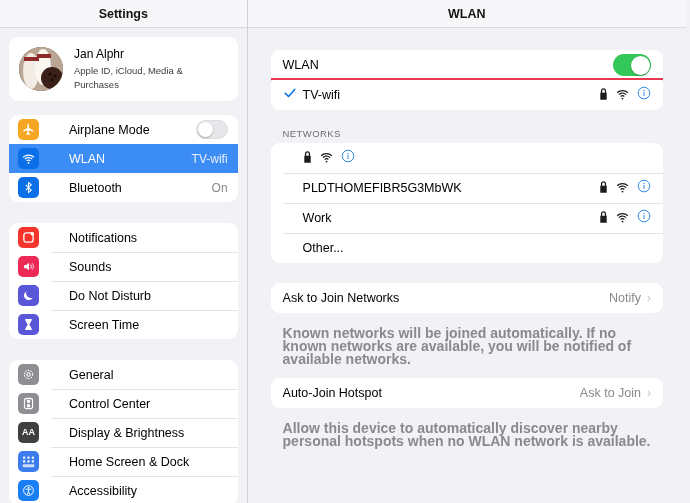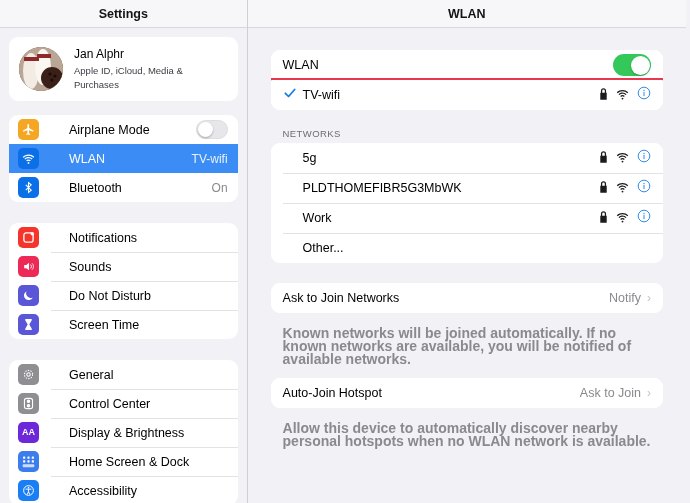--- a/index.html
+++ b/index.html
@@ -262,21 +262,21 @@
           <div class="ico" style="background:#8e8e93">
             <svg width="13" height="13" viewBox="0 0 24 24" fill="none" stroke="#fff" stroke-width="2">
                 <rect x="4.5" y="2.5" width="15" height="19" rx="4"></rect>
                 <circle cx="12" cy="8" r="2.3" fill="#fff"></circle>
                 <circle cx="12" cy="16" r="2.3" fill="#fff"></circle>
               </svg>
           </div>
           <span class="row-label">Control Center</span>
         </div>
         <div class="row">
-          <div class="ico" style="background:#6d28d9;font-size:9px;font-weight:bold">AA</div>
+          <div class="ico" style="background:#404040;font-size:9px;font-weight:bold">AA</div>
           <span class="row-label">Display &amp; Brightness</span>
         </div>
         <div class="row">
           <div class="ico" style="background:#3b7ded">
             <svg width="15" height="15" viewBox="0 0 18 18">
                 <g fill="#fff">
                   <rect x="2.5" y="3" width="2.6" height="2.6" rx=".6"></rect>
                   <rect x="7.7" y="3" width="2.6" height="2.6" rx=".6"></rect>
                   <rect x="12.9" y="3" width="2.6" height="2.6" rx=".6"></rect>
                   <rect x="2.5" y="7.6" width="2.6" height="2.6" rx=".6"></rect>
@@ -346,21 +346,20 @@
           <div class="hl-box"></div>
         </div>
       </div>
 
       <div style="height:18px"></div>
 
       <div class="grp-head">NETWORKS</div>
       <div class="card">
         <div class="mrow">
           <span class="spacer"></span>
-          <span class="mrow-label">5g</span>
           <span class="netico">
             <span><svg width="9" height="12" viewBox="0 0 14 18" fill="#1c1c1e">
                   <path d="M7 0a4 4 0 0 0-4 4v3H2v11h10V7h-1V4a4 4 0 0 0-4-4zm0 2a2 2 0 0 1 2 2v3H5V4a2 2 0 0 1 2-2z"></path>
                 </svg></span>
             <span><svg width="13" height="11" viewBox="0 0 24 19" fill="#1c1c1e">
                   <path d="M12 15.4a1.7 1.7 0 1 0 0 3.4 1.7 1.7 0 0 0 0-3.4zm0-4.9c-1.6 0-3.1.7-4.2 1.8l1.6 1.6c.7-.7 1.6-1.1 2.6-1.1s1.9.4 2.6 1.1l1.6-1.6a5.9 5.9 0 0 0-4.2-1.8zm0-4.7c-2.9 0-5.5 1.2-7.4 3.1l1.6 1.6A8.2 8.2 0 0 1 12 8.2c2.2 0 4.3.9 5.8 2.3l1.6-1.6A10.4 10.4 0 0 0 12 5.8zm0-4.7C7.9 1.1 4.2 2.7 1.5 5.4l1.6 1.6A12.6 12.6 0 0 1 12 3.4c3.5 0 6.7 1.4 9 3.6l1.6-1.6A14.9 14.9 0 0 0 12 1.1z"></path>
                 </svg></span>
             <span><svg width="14" height="14" viewBox="0 0 24 24" fill="none" stroke="#147ce5" stroke-width="1.5">
                   <circle cx="12" cy="12" r="10"></circle>
                   <path d="M12 10.6v6" stroke-linecap="round"></path>

